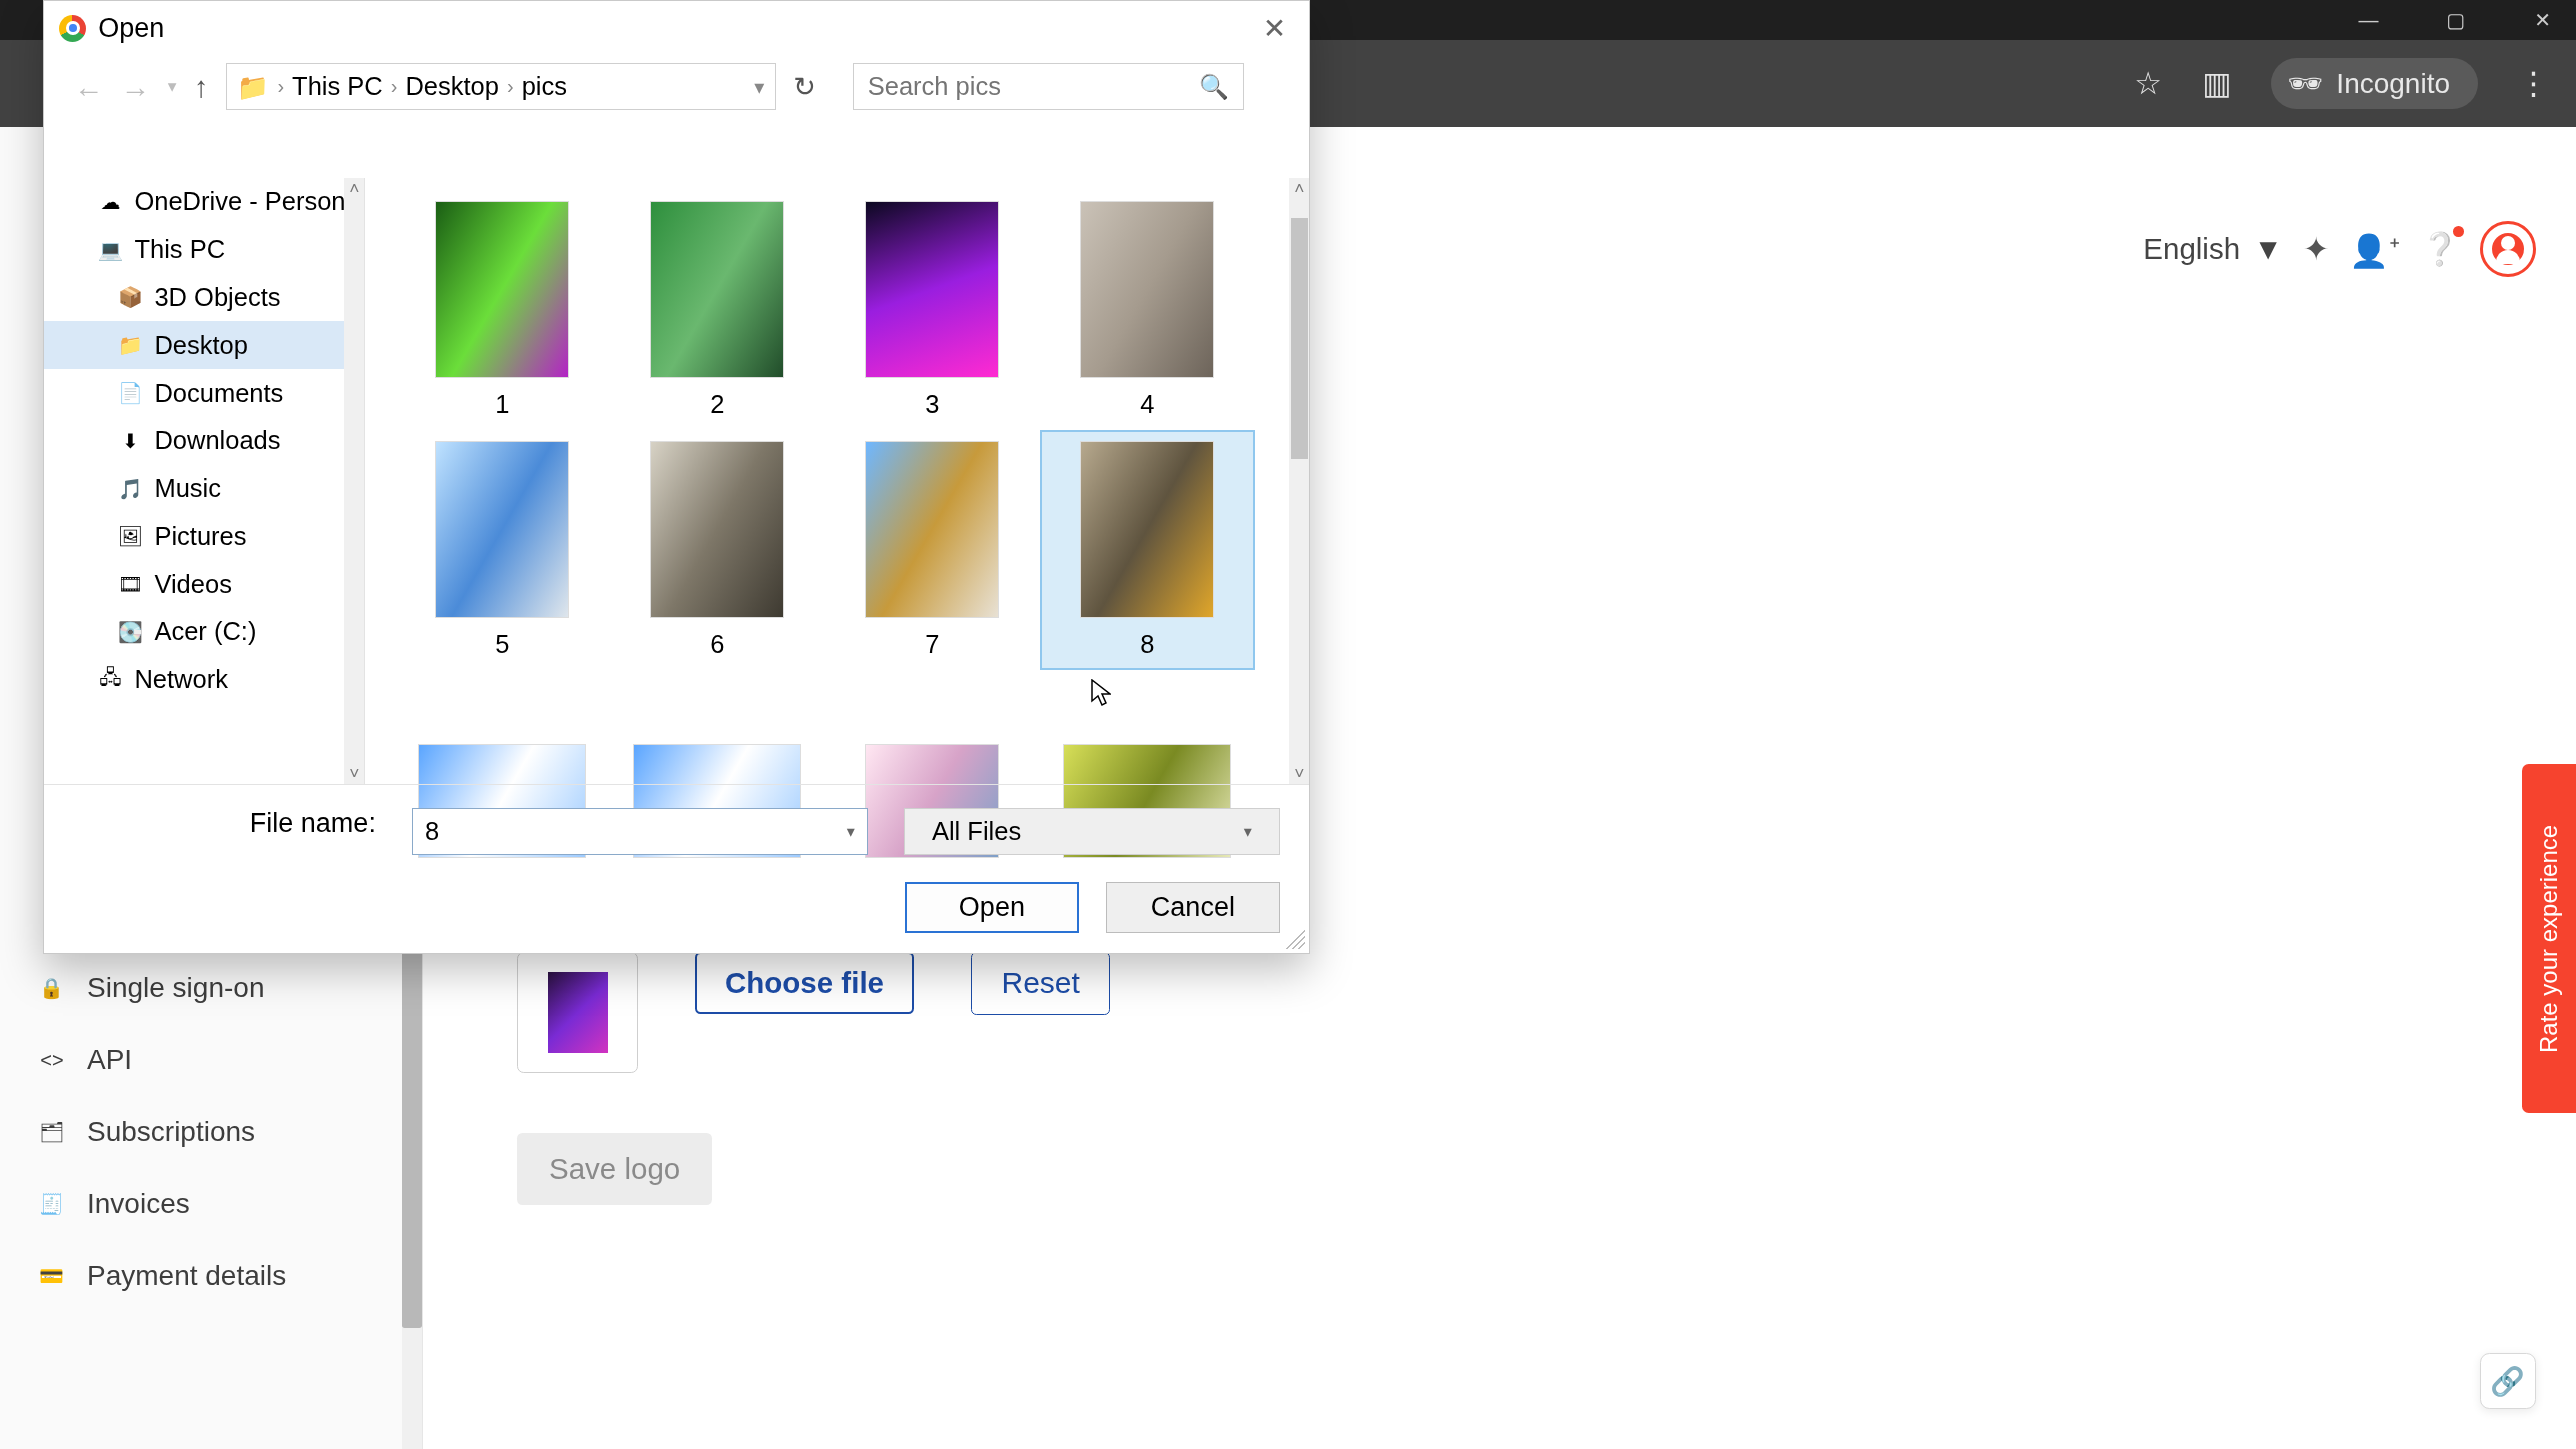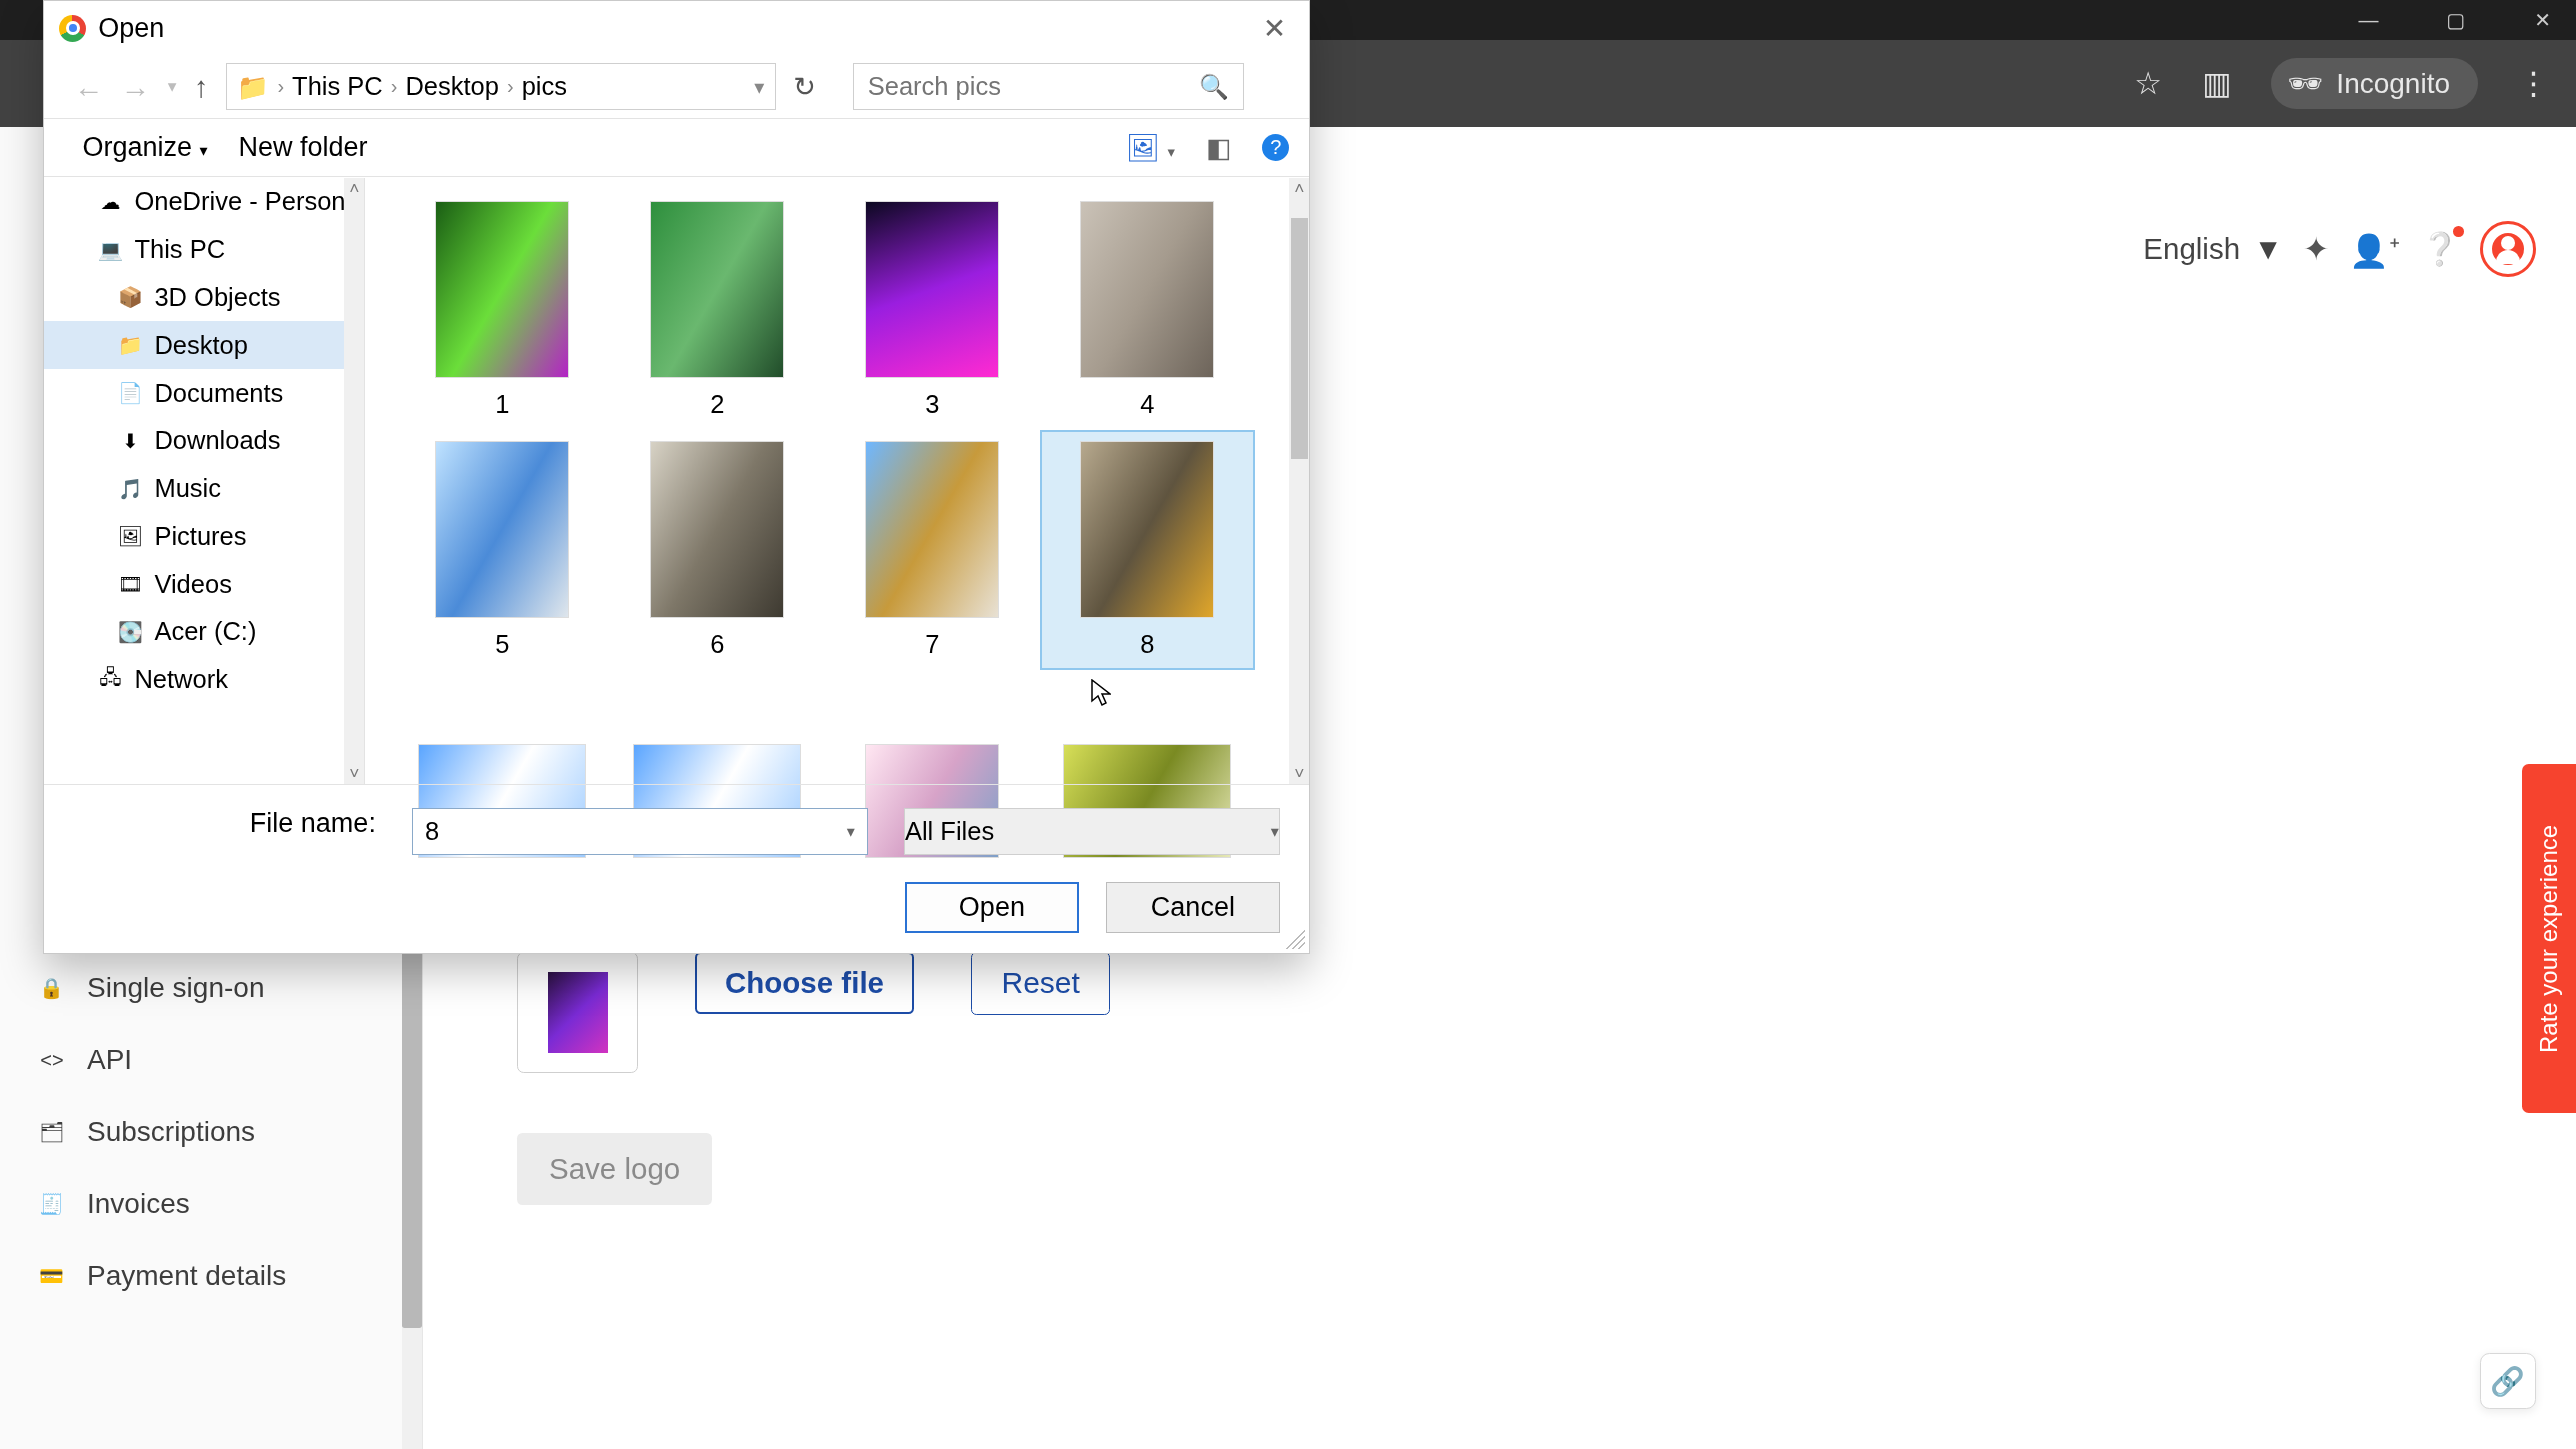--- a/index.html
+++ b/index.html
@@ -96,21 +96,21 @@
   .t8{background:linear-gradient(120deg,#b7a98e,#5f543f,#e0a62a);}
   .t9{background:linear-gradient(120deg,#5aa5ff,#ffffff,#9dcbff);}
   .t10{background:linear-gradient(120deg,#5aa5ff,#ffffff,#9dcbff);}
   .t11{background:linear-gradient(120deg,#ffe7f2,#d7a3c8,#7ea0c8);}
   .t12{background:linear-gradient(120deg,#d7df58,#7a8a22,#e7e9b7);}
 
   .dlg-footer { position: absolute; left: 0; right: 0; bottom: 0; height: 169px; border-top: 1.3px solid #e3e3e3; padding: 23px 29.5px 0 0; }
   .fn-row { display: flex; align-items: flex-start; justify-content: flex-end; gap: 36px; }
   .fn-label { font-size: 27px; }
   .fn-input { width: 456px; height: 47px; border: 1.3px solid #8aa9c9; background:#fff; font-size: 25.5px; padding: 0 12px; display:flex; align-items:center; justify-content:space-between; }
-  .fn-filter { width: 376px; height: 47px; border: 1.3px solid #cfcfcf; background:#efefef; font-size: 25.5px; padding: 0 0; display:flex; align-items:center; justify-content:space-between; }
+  .fn-filter { width: 376px; height: 47px; border: 1.3px solid #cfcfcf; background:#efefef; font-size: 25.5px; padding: 0 27px; display:flex; align-items:center; justify-content:space-between; }
   .btn-row { display: flex; justify-content: flex-end; gap: 27px; margin-top: 27px; }
   .dlg-btn { width: 174px; height: 51px; border: 1.3px solid #bcbcbc; background: #efefef; font-size: 27px; display:flex; align-items:center; justify-content:center; }
   .dlg-btn.primary { border: 2px solid #2a72d4; background:#fdfdfd; }
   .resize-grip { position:absolute; right:4px; bottom:4px; width:19px; height:19px; background:
      linear-gradient(135deg, transparent 0 50%, #bbb 50% 55%, transparent 55% 65%, #bbb 65% 70%, transparent 70% 80%, #bbb 80% 85%, transparent 85%); }
 
   .cursor { position: absolute; top: 678px; left: 1047px; width: 20px; height: 28px; }
   .cursor svg { width: 100%; height: 100%; }
 </style>
 </head>
@@ -215,28 +215,20 @@
       <span>pics</span>
       <span style="margin-left:auto" class="crumb-sep">▾</span>
     </div>
     <span class="refresh">↻</span>
     <div class="search-box">
       <input placeholder="Search pics" style="">
       <span class="search-icon">🔍</span>
     </div>
   </div>
 
-  <div class="dlg-toolbar">
-    <span><span>Organize</span> <span style="font-size:16px;">▾</span></span>
-    <span>New folder</span>
-    <span class="tb-spacer"></span>
-    <span class="tb-icon">🖼 <span style="font-size:14.8px;color:#666">▾</span></span>
-    <span class="tb-icon gray">◧</span>
-    <span class="tb-help">?</span>
-  </div>
 
   <div class="dlg-body">
     <div class="dlg-tree">
       <div id="tree-host">
           <div class="tree-item">
             <span class="ico">☁</span>
             <span>OneDrive - Person</span>
           </div>
           <div class="tree-item">
             <span class="ico">💻</span>

